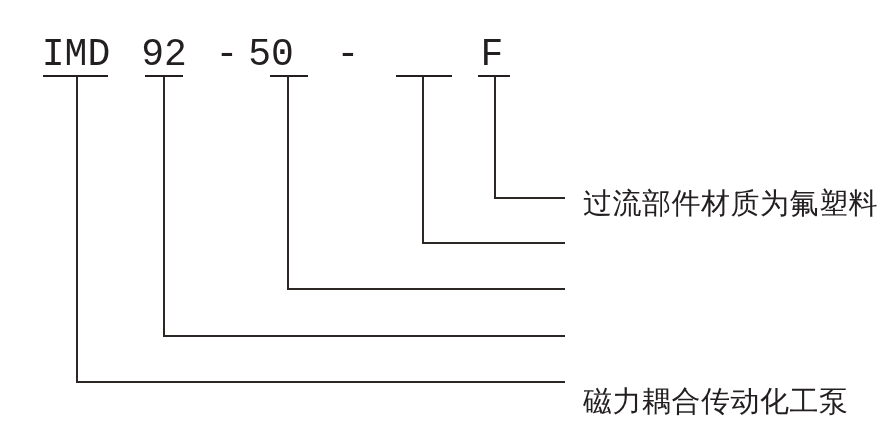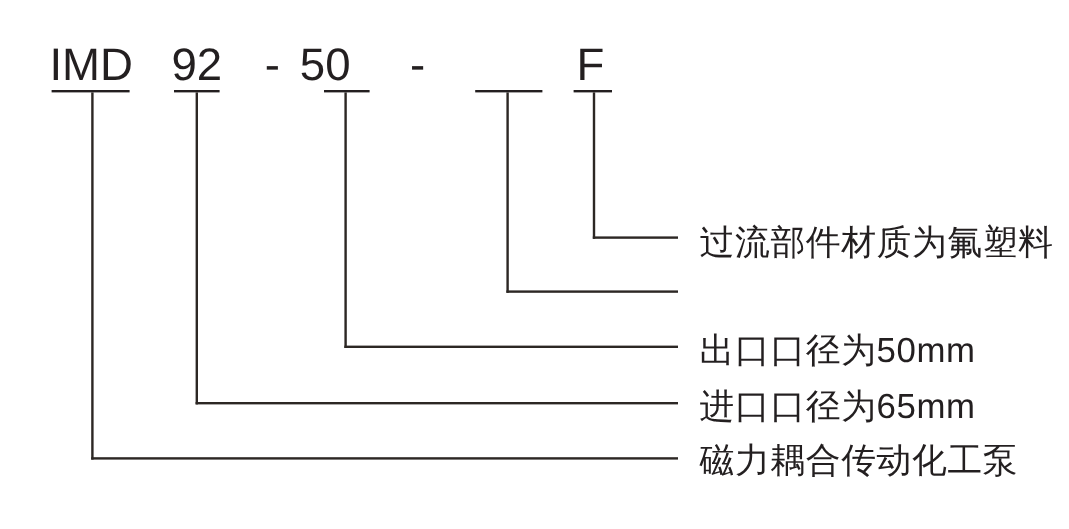--- a/index.html
+++ b/index.html
@@ -12,21 +12,21 @@
     width: 891px;
     height: 441px;
     overflow: hidden;
     background: var(--background, #ffffff);
   }
   
   .seg {
     position: absolute;
     top: 36px;
     transform: translateX(-50%);
-    font-family: Liberation Sans, sans-serif;
+    font-family: Liberation Mono, monospace;
     font-size: 38px;
     line-height: 1;
     color: var(--ink, #231f20);
     white-space: nowrap;
   }
   
   .underline {
     position: absolute;
     top: 75px;
     height: 2px;
@@ -38,21 +38,21 @@
     top: 77px;
     box-sizing: border-box;
     border-left: 2px solid var(--line, #2c2724);
     border-bottom: 2px solid var(--line, #2c2724);
   }
   
   .callout-label {
     position: absolute;
     left: 583px;
     transform: translateY(-50%);
-    font-family: Liberation Sans, sans-serif;
+    font-family: Liberation Serif, serif;
     font-size: 29px;
     line-height: 1.2;
     letter-spacing: 0.5px;
     color: var(--ink, #231f20);
     white-space: nowrap;
   }
 </style>
 </head>
 <body>
 
@@ -71,17 +71,15 @@
   <div class="underline" style="left:396px;width:56px"></div>
   <div class="underline" style="left:478px;width:32px"></div>
 
   <div class="connector" style="left:494px;width:71px;height:122px"></div>
   <div class="connector" style="left:422px;width:143px;height:167px"></div>
   <div class="connector" style="left:287px;width:278px;height:213px"></div>
   <div class="connector" style="left:163px;width:402px;height:260px"></div>
   <div class="connector" style="left:76px;width:489px;height:306px"></div>
 
   <div class="callout-label" style="top:203px">过流部件材质为氟塑料</div>
-  <div class="callout-label" style="top:293px">出口口径为50mm</div>
-  <div class="callout-label" style="top:340px">进口口径为65mm</div>
-  <div class="callout-label" style="top:385px">磁力耦合传动化工泵</div>
+  <div class="callout-label" style="top:401px">磁力耦合传动化工泵</div>
 
 </div>
 
 </body></html>

